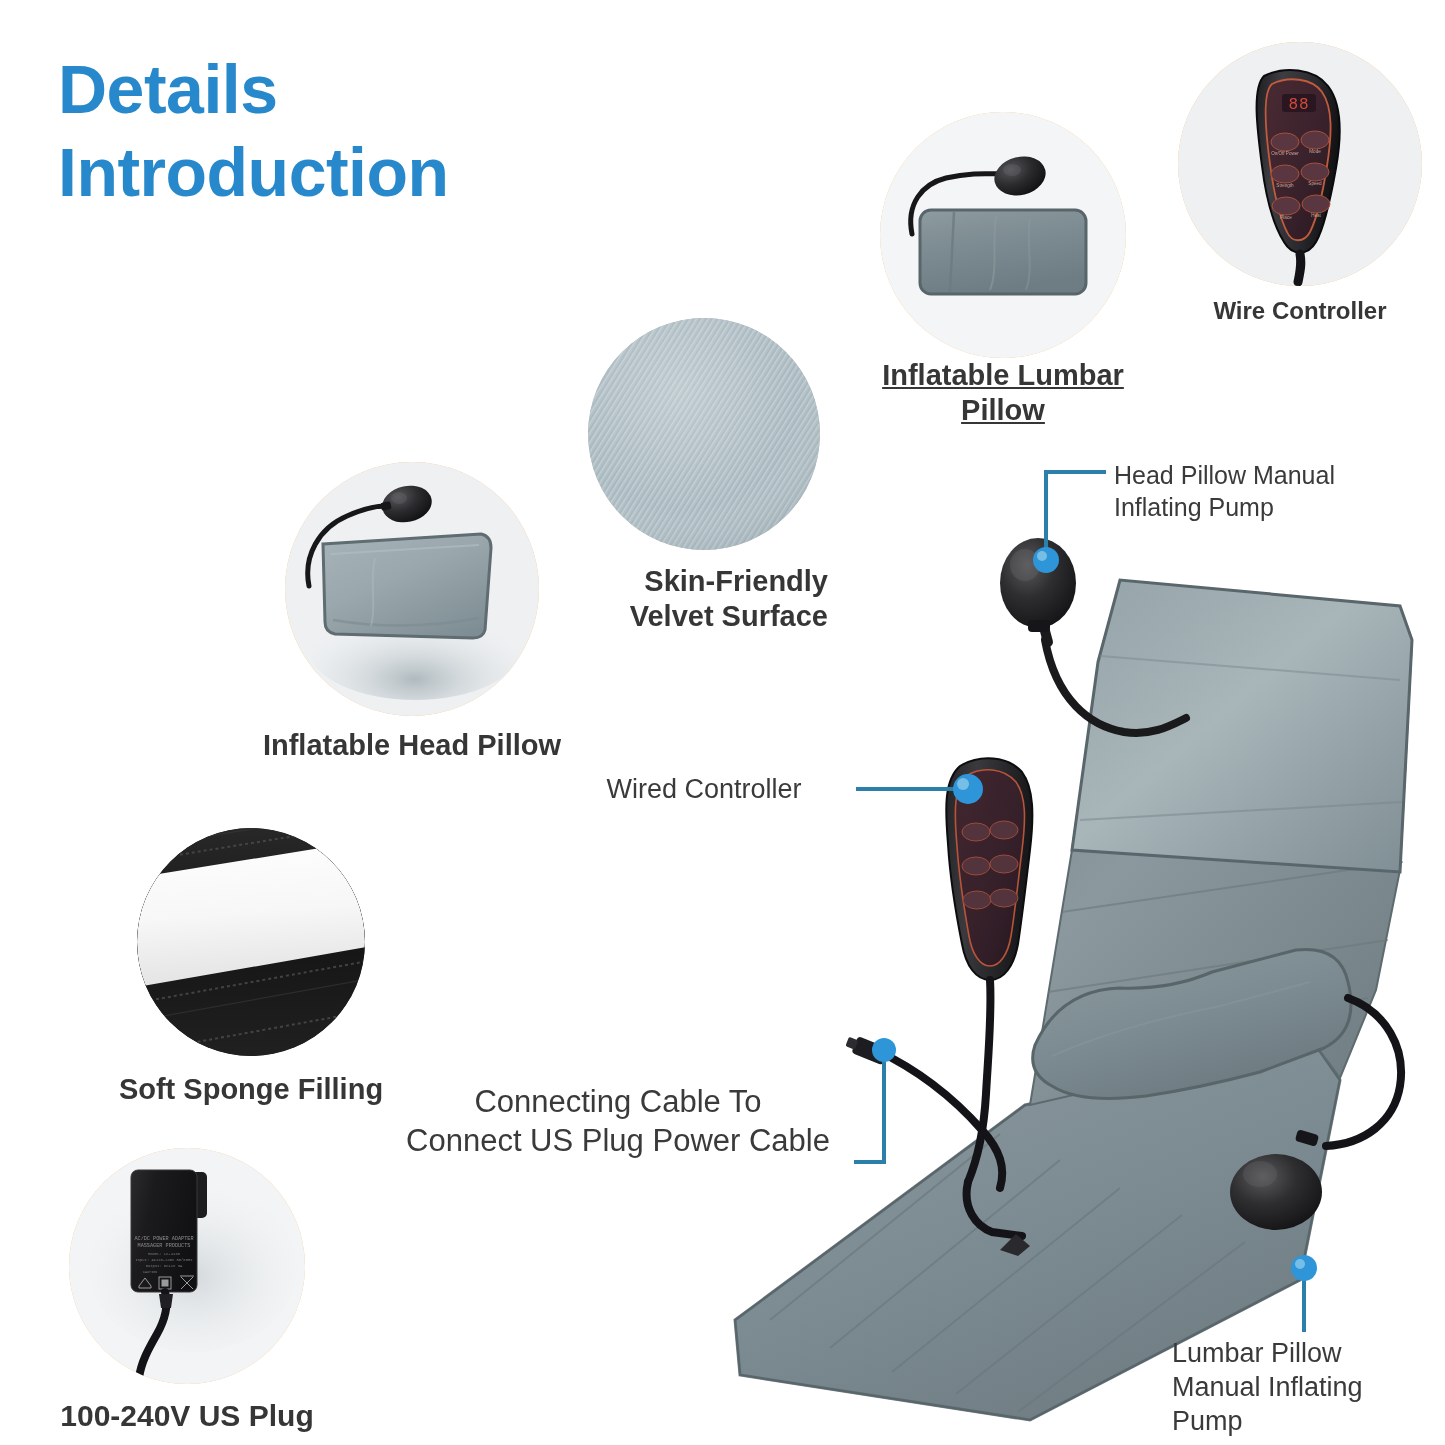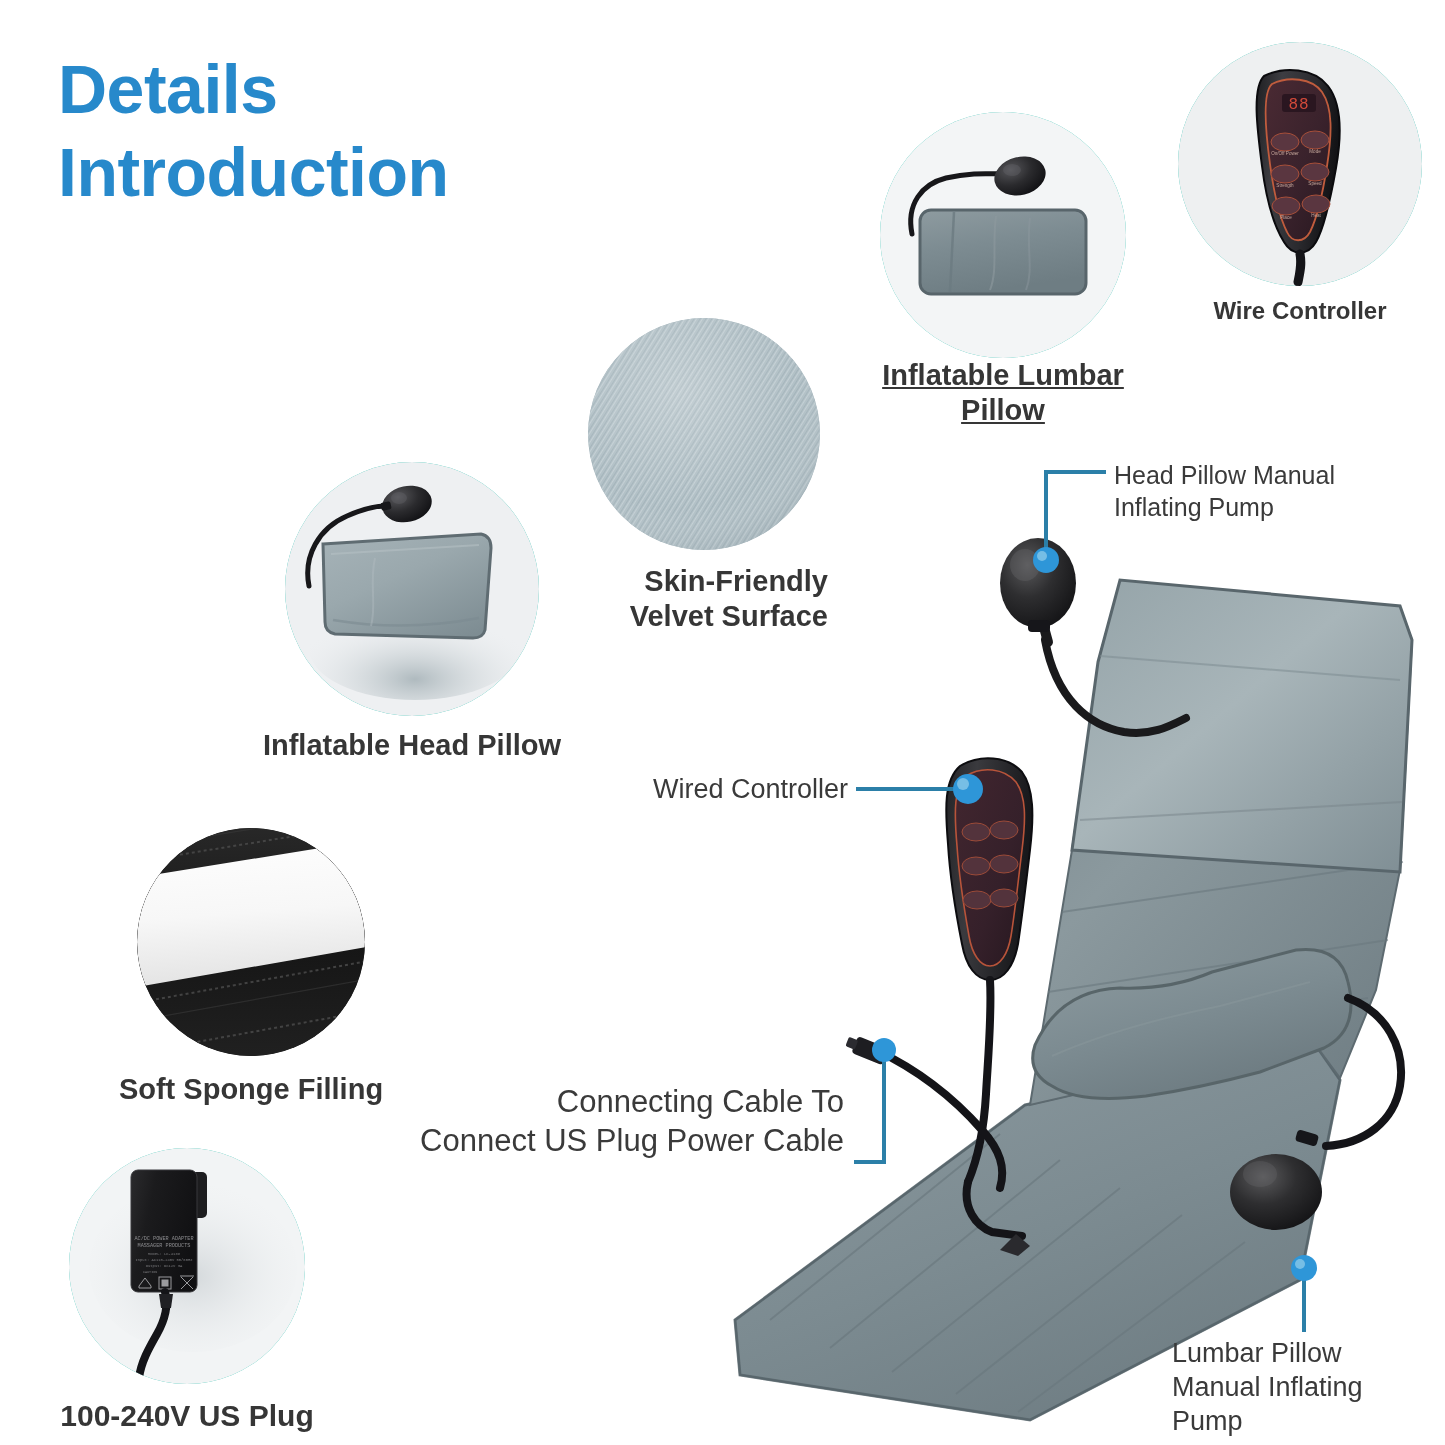--- a/index.html
+++ b/index.html
@@ -19,37 +19,37 @@
     position:absolute; left:58px; top:48px;
     font-size:68px; font-weight:bold; line-height:1.22;
     color:#2789cb; letter-spacing:-0.5px;
     white-space:pre-line;
   }
 
   
   .feature { position:absolute; }
   .circle {
     border-radius:50%;
-    background:#14b8a6;
+    background:#fdba74;
     overflow:hidden;
     position:relative;
     box-shadow:0 0 0 0 rgba(0,0,0,0);
   }
   .cap {
     text-align:center;
     font-weight:bold;
     color:#363636;
     line-height:1.22;
     white-space:pre-line;
   }
 
   
   .callout { position:absolute; color:#3a3a3a; line-height:1.26; white-space:pre-line; }
   .callout.r { text-align:left; }
-  .callout.l { text-align:right; }
+  .callout.l { text-align:center; }
   .callout.c { text-align:left; }
 
   svg.leader { position:absolute; left:0; top:0; width:1445px; height:1445px; pointer-events:none; }
 
   
   .art { position:absolute; }
 </style>
 </head>
 <body>
 

